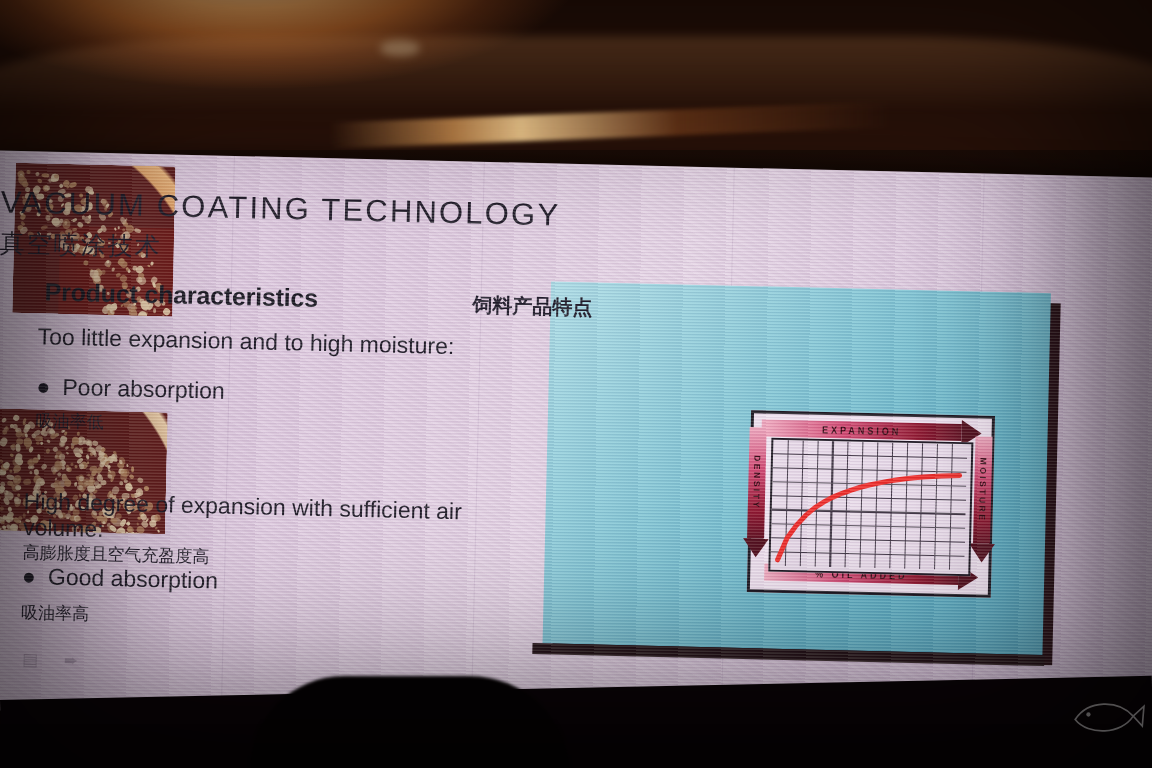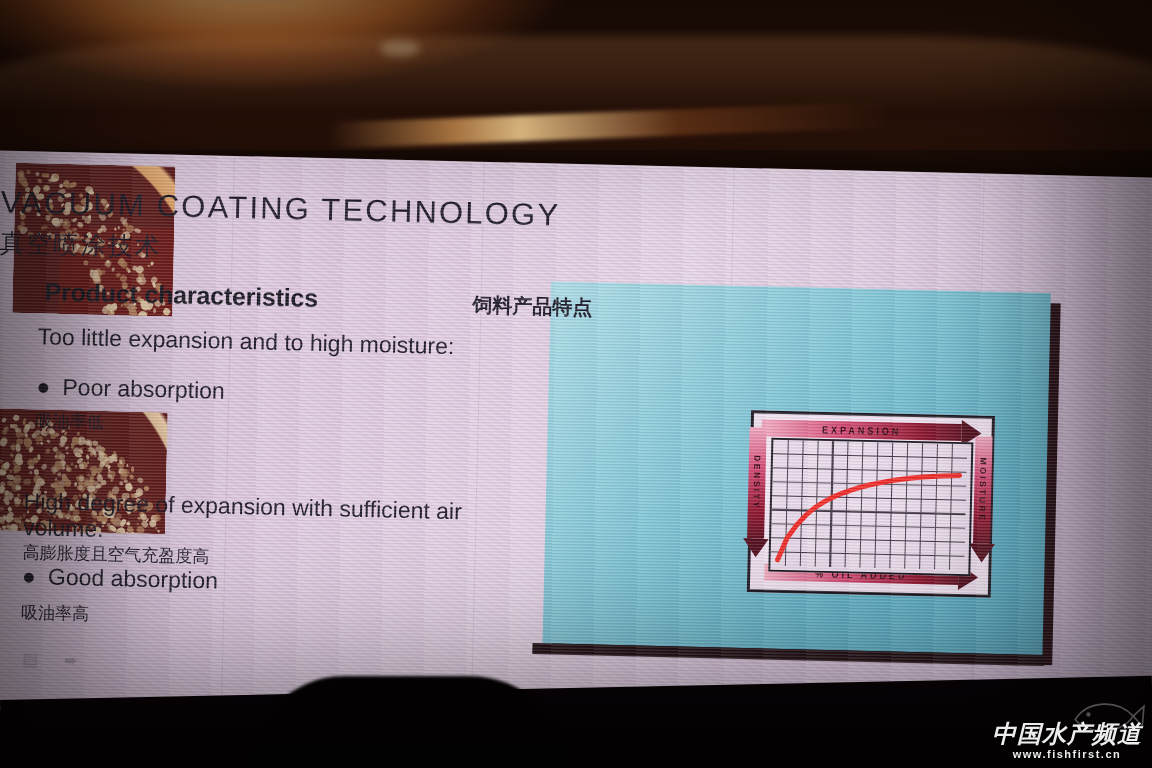--- a/index.html
+++ b/index.html
@@ -902,17 +902,13 @@
   <div class="front-dark"></div>
   <div class="front-dark2"></div>
   <div class="head-sil"></div>
   <div class="vign"></div>
 
   <svg class="wm-fish" viewBox="0 0 100 70">
     <path d="M14 38 C30 14, 66 14, 84 34 C70 56, 30 58, 14 38 Z M84 34 L97 22 L95 46 Z" fill="none" stroke="#fff" stroke-width="2"></path>
     <circle cx="30" cy="32" r="2.6" fill="#fff"></circle>
   </svg>
 
-  <div class="wm">
-    <div class="cn">中国水产频道</div>
-    <div class="url">www.fishfirst.cn</div>
-  </div>
 </div>
 
 </body></html>

